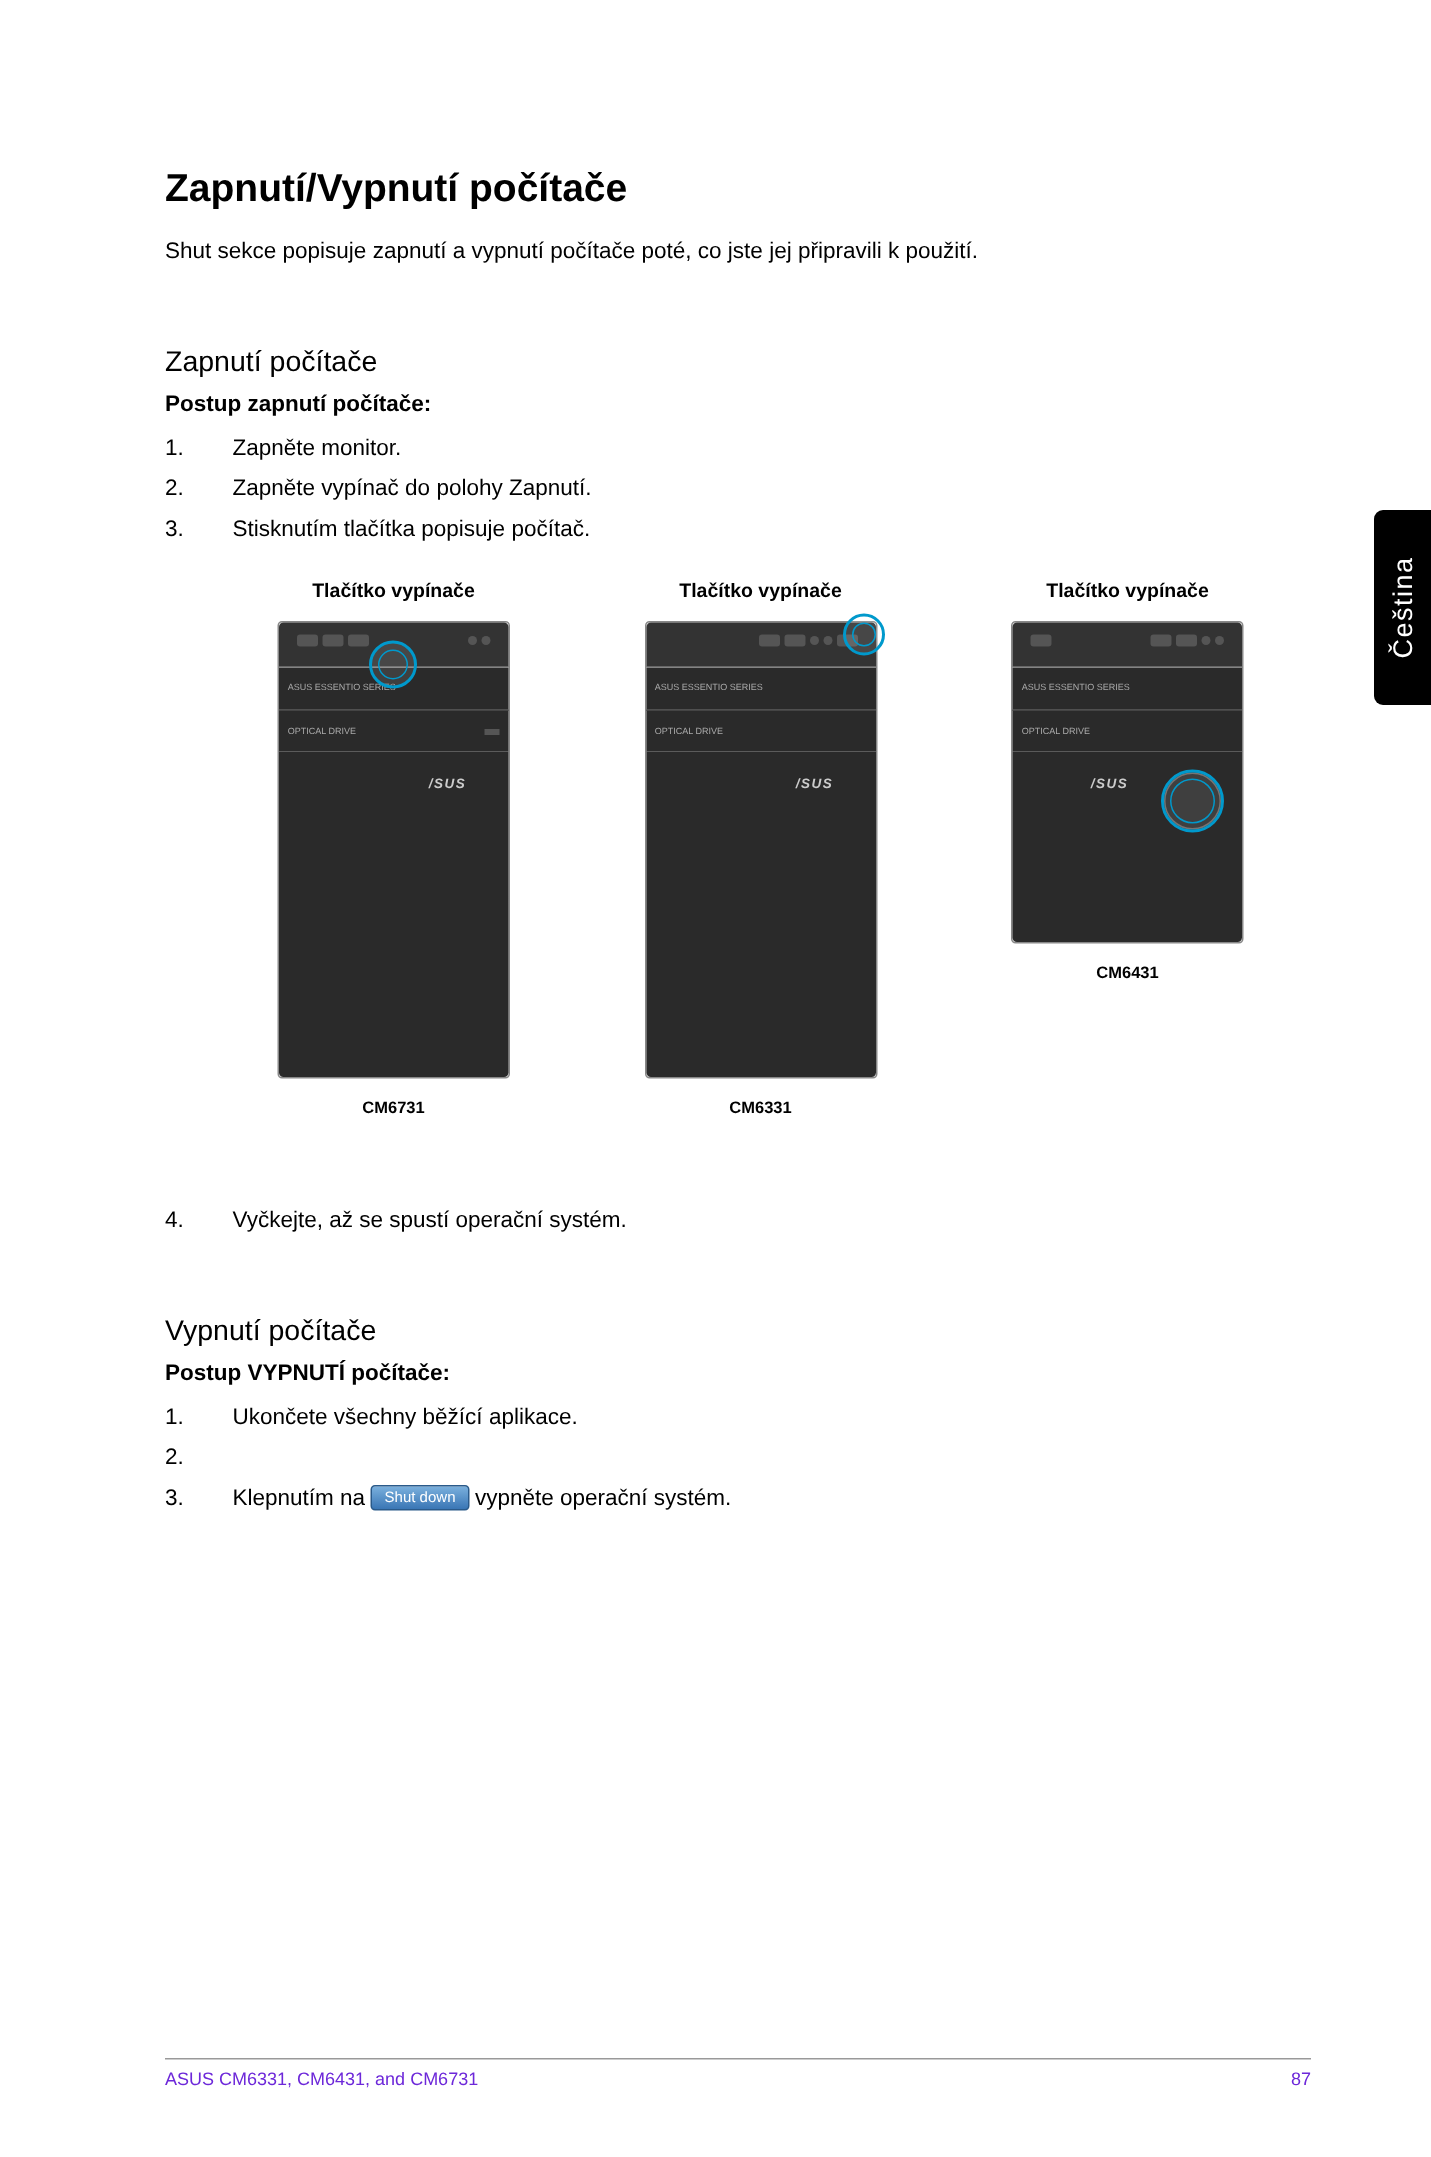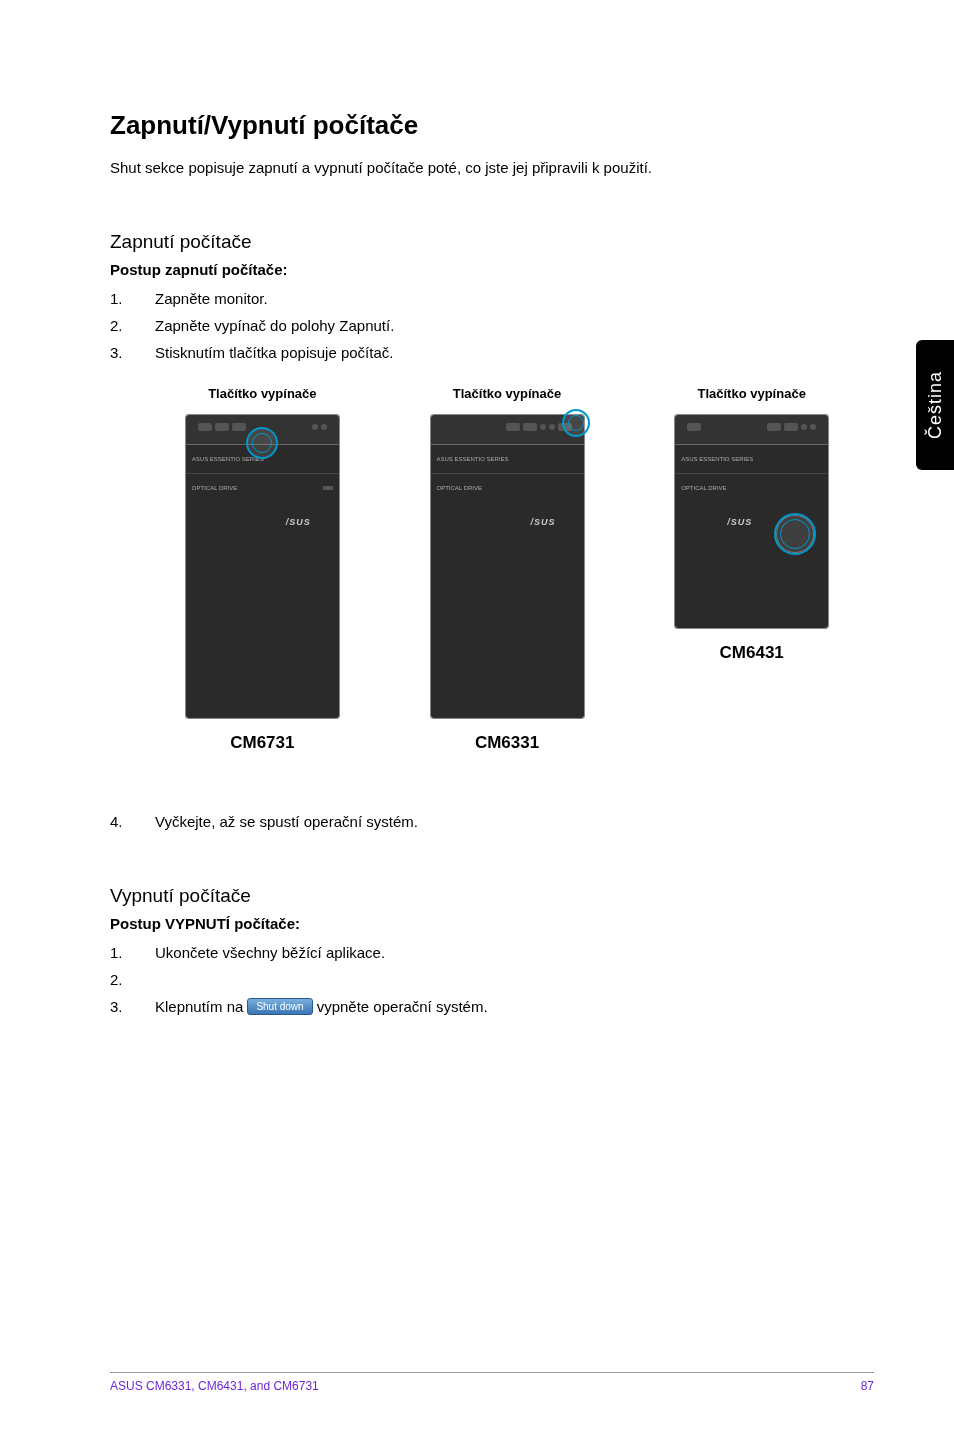--- a/index.html
+++ b/index.html
@@ -197,21 +197,21 @@
       background: #555;
       border-radius: 2px;
     }
     .port-round {
       width: 6px;
       height: 6px;
       background: #555;
       border-radius: 50%;
     }
     .model-name {
-      font-size: 17px;
+      font-size: 11px;
       font-weight: bold;
       margin-top: 14px;
     }
     .side-tab {
       position: absolute;
       right: 0;
       top: 340px;
       width: 38px;
       height: 130px;
       background: #000;

